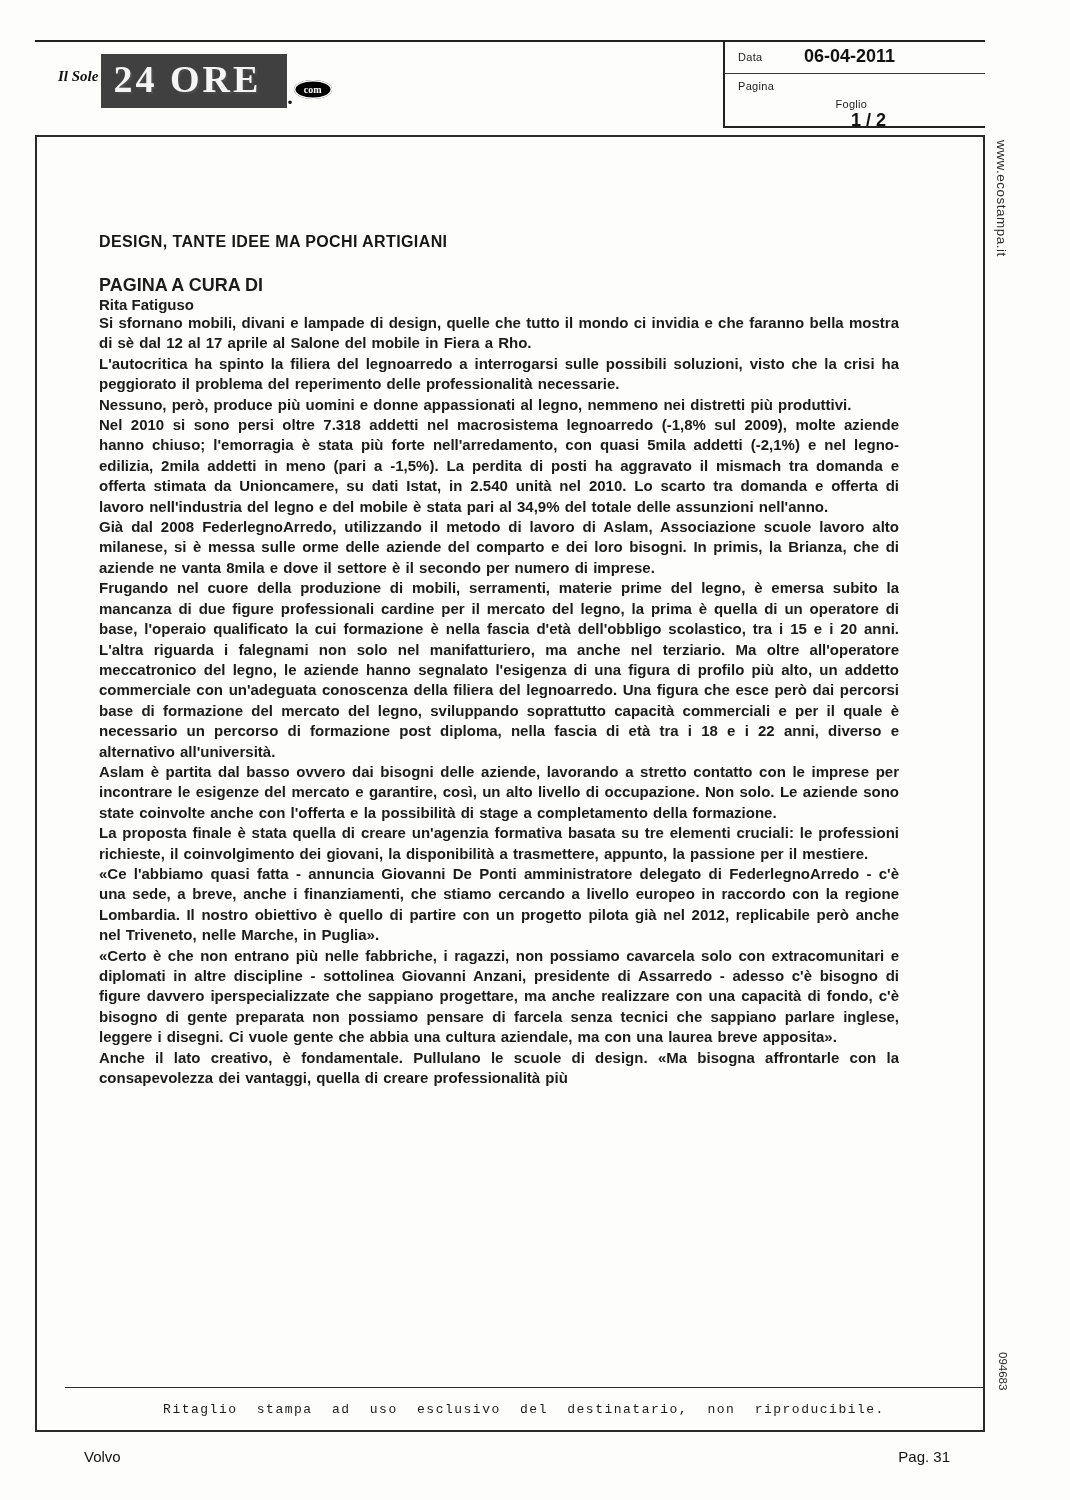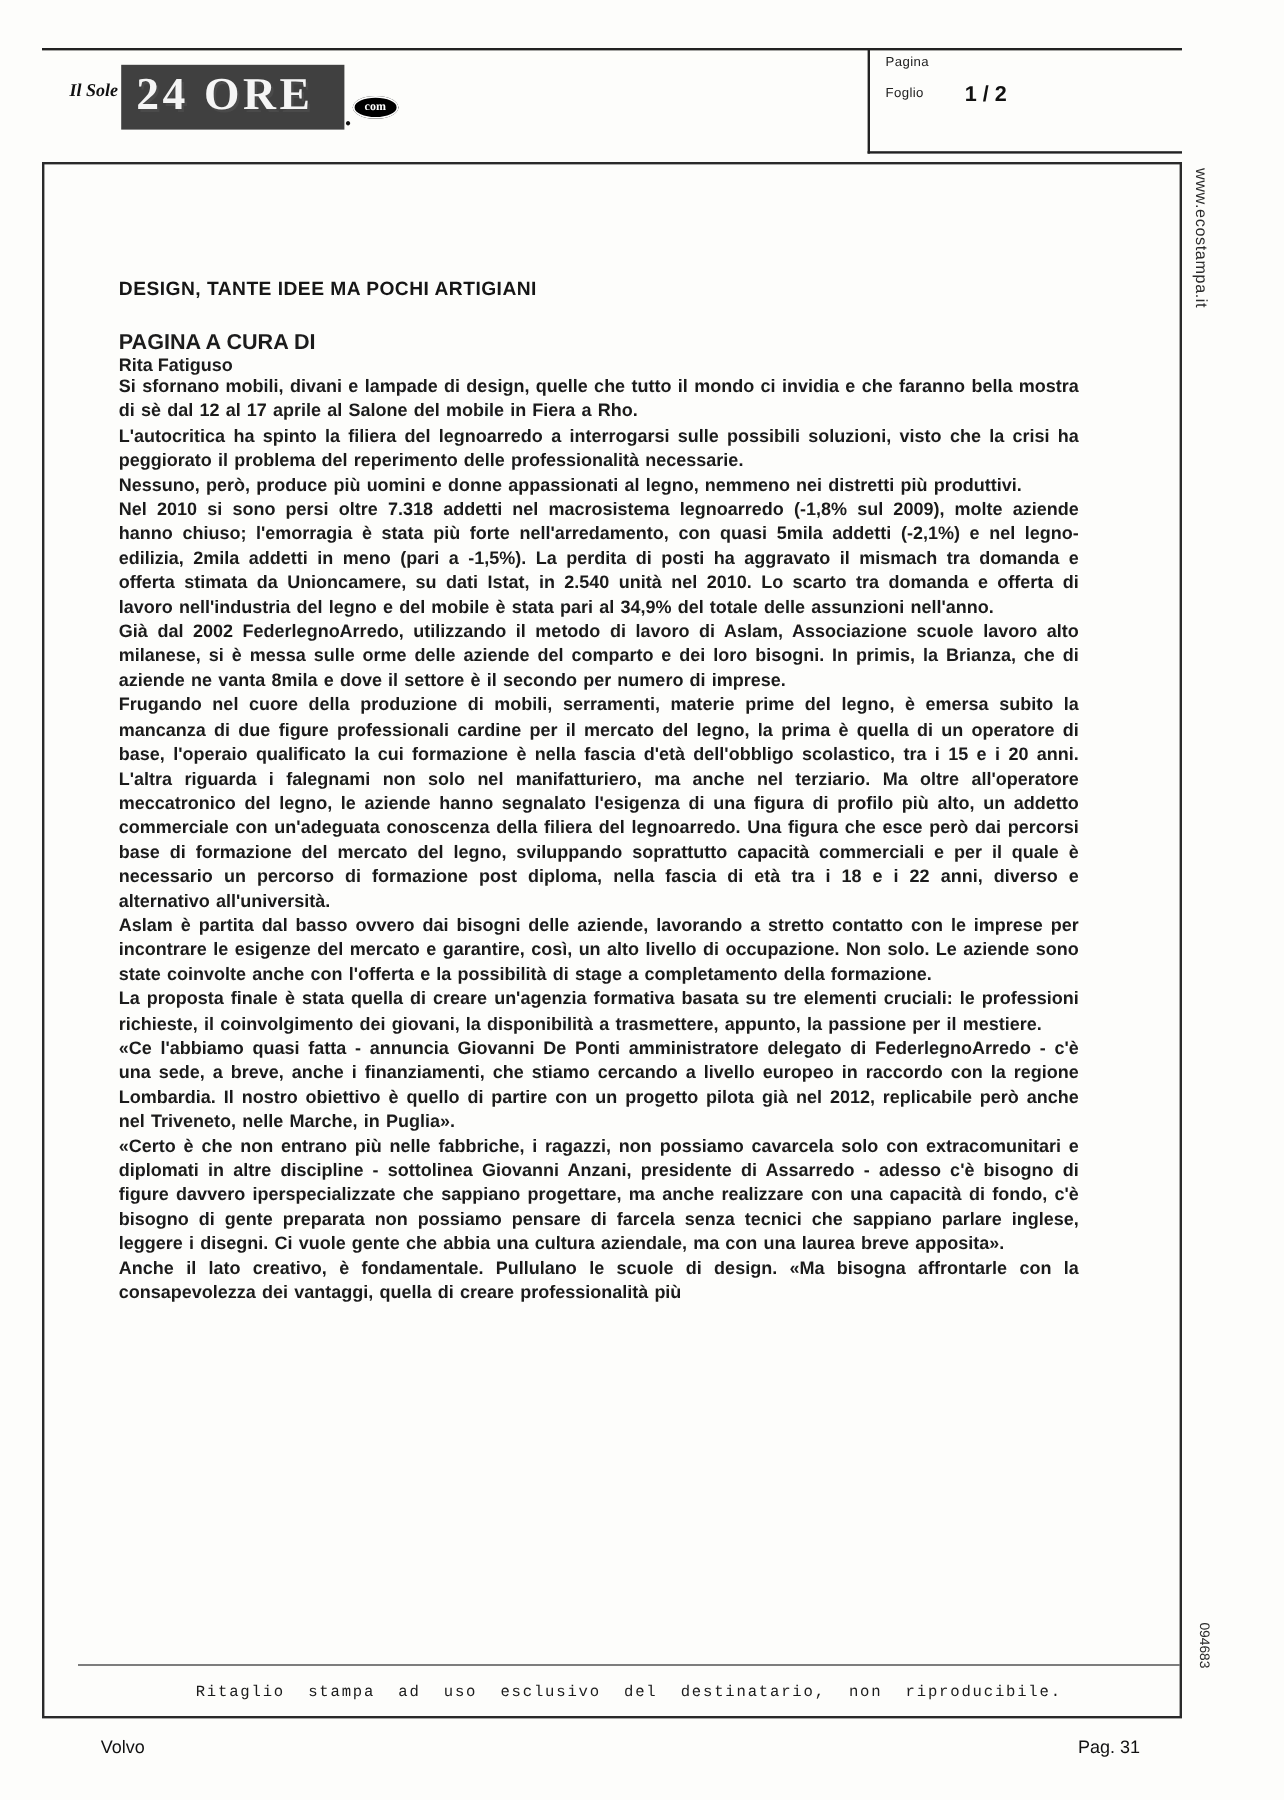--- a/index.html
+++ b/index.html
@@ -34,21 +34,21 @@
     font-family:"Liberation Serif", serif;
   }
 
   .meta-box {
     position:absolute; left:723px; top:40px; width:262px; height:88px;
     border-left:2px solid #222; border-bottom:2px solid #222; background:transparent;
   }
   .meta-row { display:flex; align-items:center; padding-left:13px; }
   .meta-row-data { height:34px; border-bottom:1.5px solid #333; }
   .meta-row-pagina { height:24px; }
-  .meta-row-foglio { height:28px; }
+  .meta-row-foglio { height:28px;flex-direction:column; }
   .meta-label { font-size:11px; color:#222; width:52px; letter-spacing:0.3px; }
   .meta-value { font-size:18px; font-weight:bold; color:#111; margin-left:14px; }
 
   
   .main-box {
     position:absolute; left:35px; top:135px; width:950px; height:1297px;
     border:2px solid #2a2a2a; background:#fdfdfb;
   }
 
   .article { position:absolute; left:62px; top:96px; width:800px; height:1160px; overflow:hidden; }
@@ -90,39 +90,43 @@
   <div class="rule-top"></div>
 
   <div class="logo">
     <span class="logo-prefix">Il Sole</span>
     <span class="logo-main">24 ORE</span>
     <span class="logo-dot">.</span>
     <span class="logo-com-badge">com</span>
   </div>
 
   <div class="meta-box">
+    <div class="meta-row meta-row-data">
+      <span class="meta-label">Data</span>
+      <span class="meta-value">06-04-2011</span>
+    </div>
     <div class="meta-row meta-row-pagina">
       <span class="meta-label">Pagina</span>
     </div>
     <div class="meta-row meta-row-foglio">
       <span class="meta-label">Foglio</span>
       <span class="meta-value">1 / 2</span>
     </div>
   </div>
 
   <div class="main-box">
     <div class="article">
       <div class="article-title">DESIGN, TANTE IDEE MA POCHI ARTIGIANI</div>
       <div class="byline-label">PAGINA A CURA DI</div>
       <div class="byline-author">Rita Fatiguso</div>
       <p>Si sfornano mobili, divani e lampade di design, quelle che tutto il mondo ci invidia e che faranno bella mostra di sè dal 12 al 17 aprile al Salone del mobile in Fiera a Rho.</p>
       <p>L'autocritica ha spinto la filiera del legnoarredo a interrogarsi sulle possibili soluzioni, visto che la crisi ha peggiorato il problema del reperimento delle professionalità necessarie.</p>
       <p>Nessuno, però, produce più uomini e donne appassionati al legno, nemmeno nei distretti più produttivi.</p>
       <p>Nel 2010 si sono persi oltre 7.318 addetti nel macrosistema legnoarredo (-1,8% sul 2009), molte aziende hanno chiuso; l'emorragia è stata più forte nell'arredamento, con quasi 5mila addetti (-2,1%) e nel legno-edilizia, 2mila addetti in meno (pari a -1,5%). La perdita di posti ha aggravato il mismach tra domanda e offerta stimata da Unioncamere, su dati Istat, in 2.540 unità nel 2010. Lo scarto tra domanda e offerta di lavoro nell'industria del legno e del mobile è stata pari al 34,9% del totale delle assunzioni nell'anno.</p>
-      <p>Già dal 2002 FederlegnoArredo, utilizzando il metodo di lavoro di Aslam, Associazione scuole lavoro alto milanese, si è messa sulle orme delle aziende del comparto e dei loro bisogni. In primis, la Brianza, che di aziende ne vanta 8mila e dove il settore è il secondo per numero di imprese.</p>
+      <p>Già dal 2008 FederlegnoArredo, utilizzando il metodo di lavoro di Aslam, Associazione scuole lavoro alto milanese, si è messa sulle orme delle aziende del comparto e dei loro bisogni. In primis, la Brianza, che di aziende ne vanta 8mila e dove il settore è il secondo per numero di imprese.</p>
       <p>Frugando nel cuore della produzione di mobili, serramenti, materie prime del legno, è emersa subito la mancanza di due figure professionali cardine per il mercato del legno, la prima è quella di un operatore di base, l'operaio qualificato la cui formazione è nella fascia d'età dell'obbligo scolastico, tra i 15 e i 20 anni. L'altra riguarda i falegnami non solo nel manifatturiero, ma anche nel terziario. Ma oltre all'operatore meccatronico del legno, le aziende hanno segnalato l'esigenza di una figura di profilo più alto, un addetto commerciale con un'adeguata conoscenza della filiera del legnoarredo. Una figura che esce però dai percorsi base di formazione del mercato del legno, sviluppando soprattutto capacità commerciali e per il quale è necessario un percorso di formazione post diploma, nella fascia di età tra i 18 e i 22 anni, diverso e alternativo all'università.</p>
       <p>Aslam è partita dal basso ovvero dai bisogni delle aziende, lavorando a stretto contatto con le imprese per incontrare le esigenze del mercato e garantire, così, un alto livello di occupazione. Non solo. Le aziende sono state coinvolte anche con l'offerta e la possibilità di stage a completamento della formazione.</p>
       <p>La proposta finale è stata quella di creare un'agenzia formativa basata su tre elementi cruciali: le professioni richieste, il coinvolgimento dei giovani, la disponibilità a trasmettere, appunto, la passione per il mestiere.</p>
       <p>«Ce l'abbiamo quasi fatta - annuncia Giovanni De Ponti amministratore delegato di FederlegnoArredo - c'è una sede, a breve, anche i finanziamenti, che stiamo cercando a livello europeo in raccordo con la regione Lombardia. Il nostro obiettivo è quello di partire con un progetto pilota già nel 2012, replicabile però anche nel Triveneto, nelle Marche, in Puglia».</p>
       <p>«Certo è che non entrano più nelle fabbriche, i ragazzi, non possiamo cavarcela solo con extracomunitari e diplomati in altre discipline - sottolinea Giovanni Anzani, presidente di Assarredo - adesso c'è bisogno di figure davvero iperspecializzate che sappiano progettare, ma anche realizzare con una capacità di fondo, c'è bisogno di gente preparata non possiamo pensare di farcela senza tecnici che sappiano parlare inglese, leggere i disegni. Ci vuole gente che abbia una cultura aziendale, ma con una laurea breve apposita».</p>
       <p>Anche il lato creativo, è fondamentale. Pullulano le scuole di design. «Ma bisogna affrontarle con la consapevolezza dei vantaggi, quella di creare professionalità più</p>
     </div>
     <div class="box-footer">Ritaglio stampa ad uso esclusivo del destinatario, non riproducibile.</div>
   </div>
 

